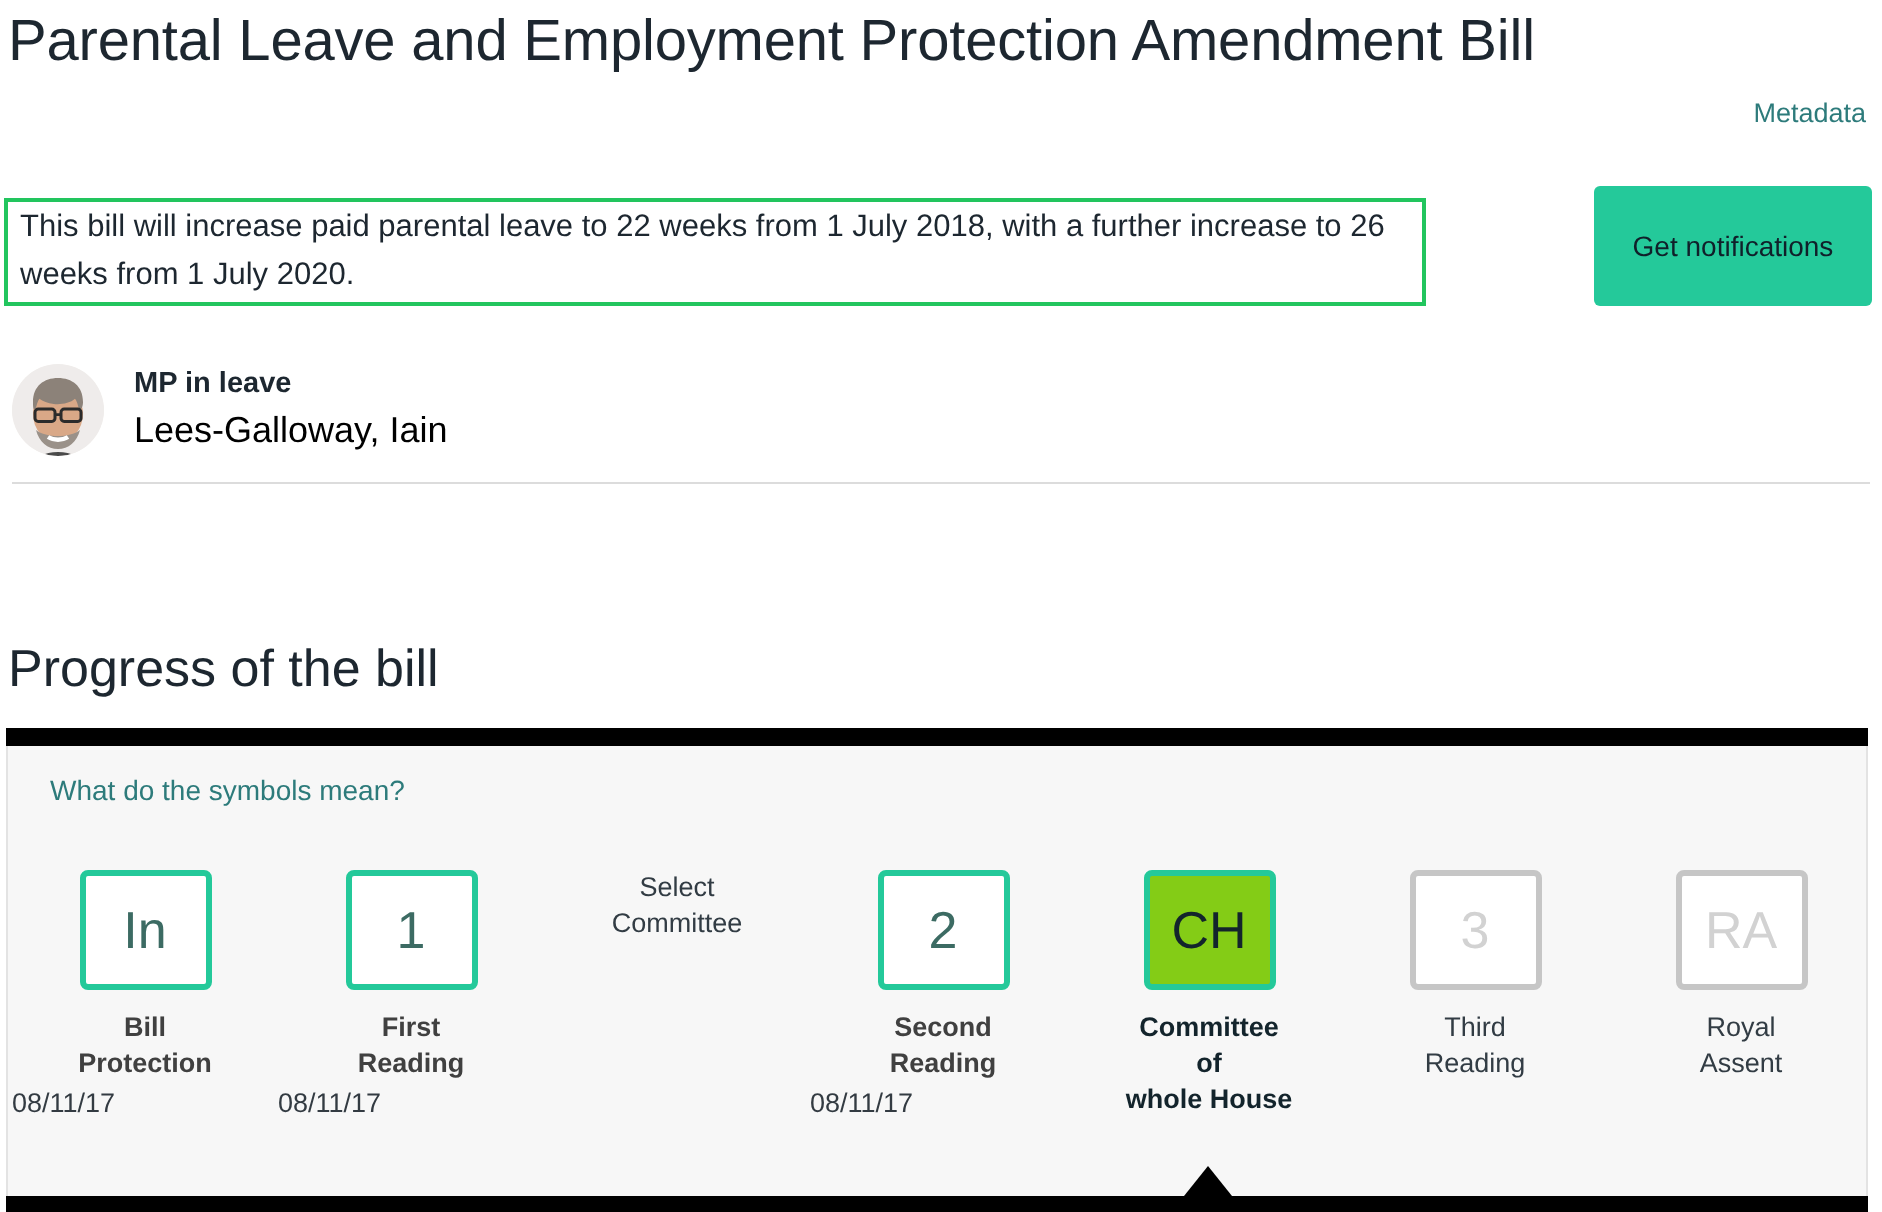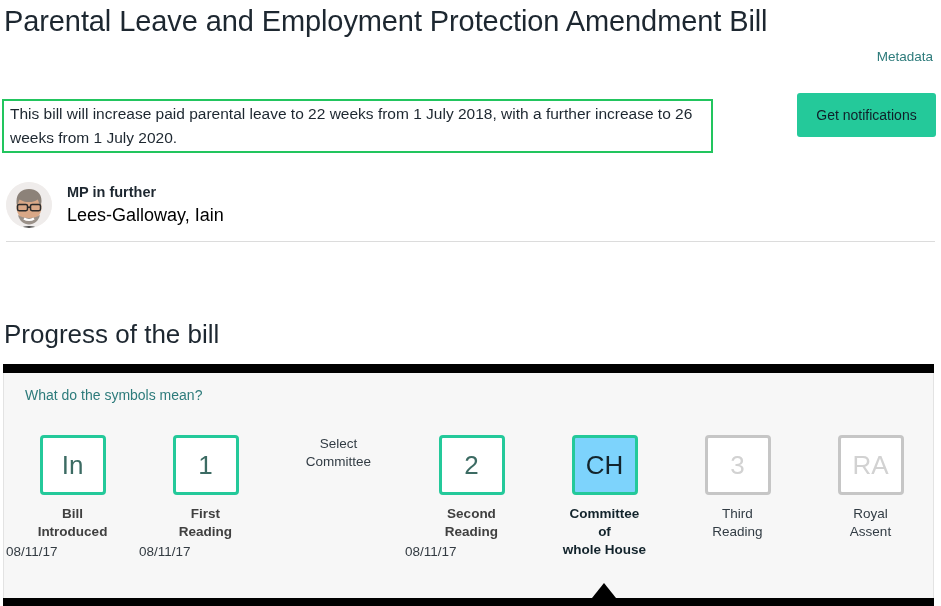--- a/index.html
+++ b/index.html
@@ -46,21 +46,21 @@
   }
   .summary-text {
     position: absolute; left: 6px; top: 1px;
     width: 700px;
     font-size: 15.5px; line-height: 24px; color: #1d2730;
   }
 
   
   .notify-btn {
     position: absolute; left: 797px; top: 93px;
-    width: 139px; height: 44px;
+    width: 139px; height: 60px;
     background: #24c99a;
     border: none; border-radius: 3px;
     color: #10202a; font-size: 14px;
     font-family: "Liberation Sans", sans-serif;
     cursor: pointer;
     display: flex; align-items: center; justify-content: center;
   }
 
   
   .mp-block { position: absolute; left: 0; top: 178px; width: 941px; height: 64px; }
@@ -112,21 +112,21 @@
   .step-box {
     position: relative; margin: 10px auto 0; width: 66px; height: 60px;
     border-radius: 4px; background: #ffffff;
     display: flex; align-items: center; justify-content: center;
     font-size: 26px; font-weight: 300; line-height: 1;
   }
   .step.done .step-box { border: 3px solid #24c99a; color: #3c6b63; }
   .step.skip .step-box { border: 3px solid #c6c6c6; color: #cccccc; }
   .step.todo .step-box { border: 3px solid #c6c6c6; color: #d2d2d2; }
   .step.current .step-box {
-    border: 3px solid #24c99a; background: #7dd3fc; color: #13242c;
+    border: 3px solid #24c99a; background: #84cc16; color: #13242c;
   }
   .step-label {
     margin-top: 10px; text-align: center;
     font-size: 13.5px; line-height: 18px;
   }
   .step.done .step-label { color: #404040; font-weight: bold; }
   .step.current .step-label { color: #13242c; font-weight: bold; }
   .step.skip .step-label, .step.todo .step-label { color: #323c44; font-weight: normal; }
   .step-date {
     margin-top: 3px; 
@@ -176,39 +176,39 @@
           <ellipse cx="23" cy="25" rx="12.5" ry="14" fill="#d9a887"></ellipse>
           <path d="M10.5 19c0-8 5.5-12 12.5-12s12.5 4 12.5 12c0 2-0.6 3.6-1.4 3.6-1.2 0-1-3.4-2.6-5.2-2.4 2.2-7 3-10.6 2.6-3-0.4-5.6-1.4-7.2-2.6-1.4 1.8-1.4 5.2-2.4 5.2-0.8 0-0.8-1.6-0.8-3.6z" fill="#8c8279"></path>
           <path d="M12 33c1.5 6 5.8 9.5 11 9.5S32.5 39 34 33c-2.5 2-7 3-11 3s-8.5-1-11-3z" fill="#9a9189"></path>
           <rect x="11.5" y="22.5" width="10" height="6.2" rx="1.6" fill="none" stroke="#2b2b2b" stroke-width="1.5"></rect>
           <rect x="24.5" y="22.5" width="10" height="6.2" rx="1.6" fill="none" stroke="#2b2b2b" stroke-width="1.5"></rect>
           <path d="M21.5 25.3h3.2" stroke="#2b2b2b" stroke-width="1.4"></path>
           <path d="M18 36.5c2.8 1.8 7.2 1.8 10 0" stroke="#ffffff" stroke-width="2.2" fill="none"></path>
         </g>
       </svg>
     </div>
-    <div class="mp-role">MP in further</div>
+    <div class="mp-role">MP in leave</div>
     <a class="mp-name" href="#">Lees-Galloway, Iain</a>
   </div>
 
   <div class="divider"></div>
 
   <div class="progress-heading">Progress of the bill</div>
 
   <div class="progress-panel"></div>
   <div class="panel-topbar"></div>
   <a class="symbols-link" href="#">What do the symbols mean?</a>
 
   <div class="steps">
 
     <div class="step done" style="left:6px;">
       <div class="step-box">In</div>
       <div class="step-label">
         <span>Bill</span><br>
-        <span>Introduced</span>
+        <span>Protection</span>
       </div>
       <div class="step-date">08/11/17</div>
     </div>
 
     <div class="step done" style="left:139px;">
       <div class="step-box">1</div>
       <div class="step-label">
         <span>First</span><br>
         <span>Reading</span>
       </div>

